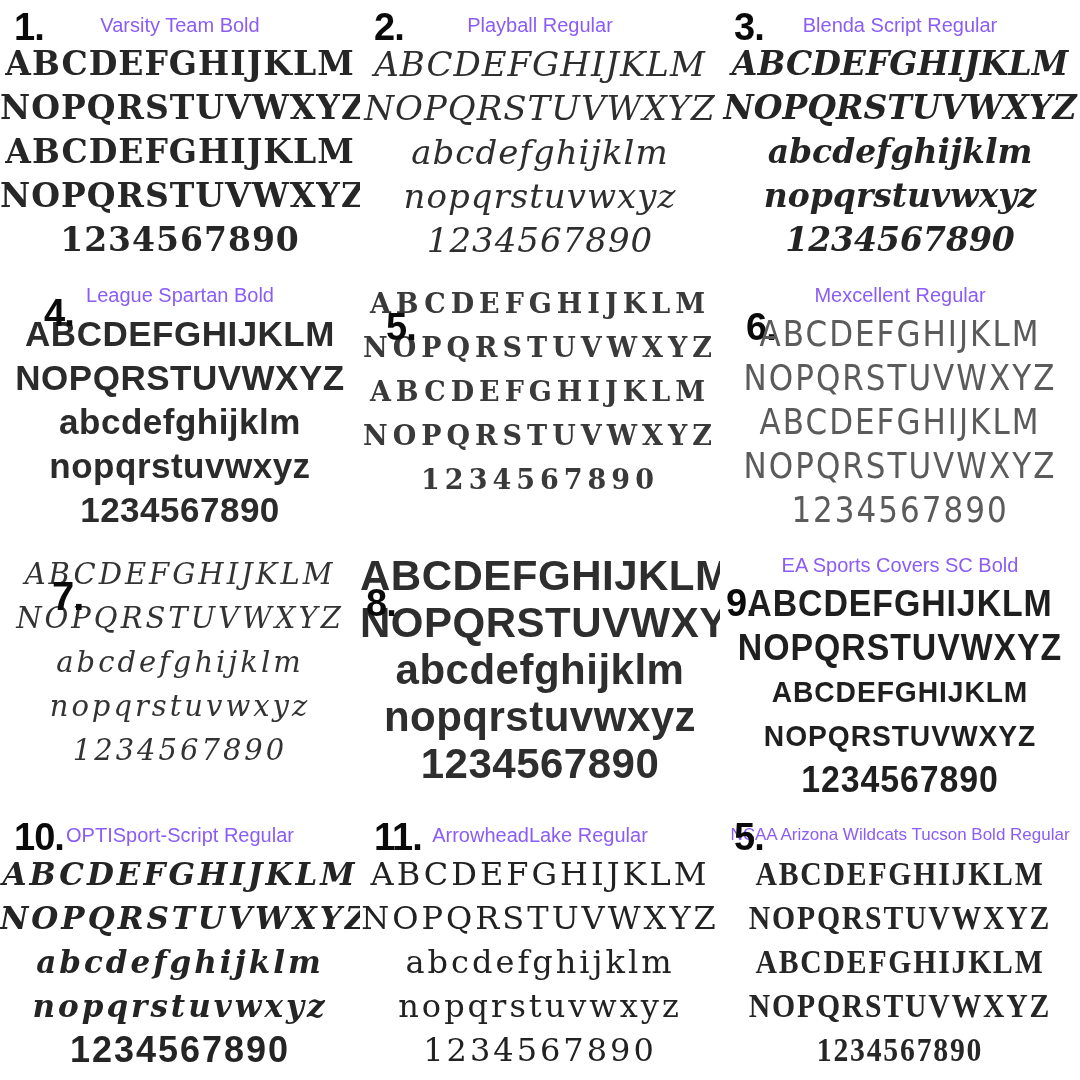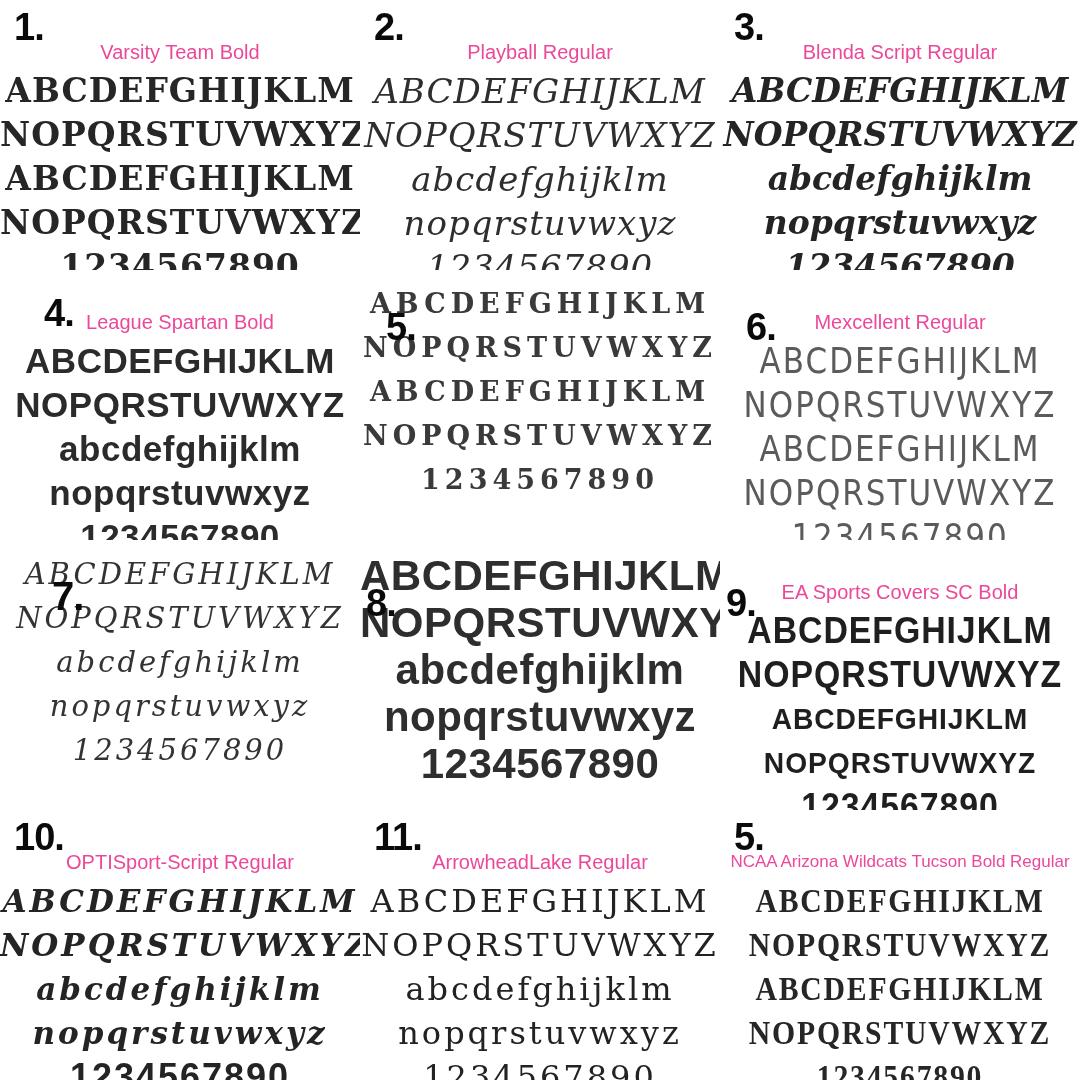--- a/index.html
+++ b/index.html
@@ -27,25 +27,24 @@
     color:#0a0a0a;
     letter-spacing:-1px;
   }
   .num-a{top:6px;left:14px;}
   .num-b{top:22px;left:44px;}
   .num-c{top:34px;left:52px;font-size:40px;}
   .num-d{top:42px;left:6px;}
   .num-e{top:36px;left:26px;}
   .label{
     font-size:20px;
-    color:#ec4899;
+    color:#8b5cf6;
     line-height:26px;
     margin-bottom:4px;
     white-space:nowrap;
-    margin-top:27px;
   }
   .label.small{font-size:17px;}
   .line{
     color:#2b2b2b;
     line-height:44px;
     white-space:nowrap;
   }
   
   .f1 .line{font-family:"DejaVu Serif",serif;font-weight:800;font-size:33px;letter-spacing:1px;color:#262626;}
   

